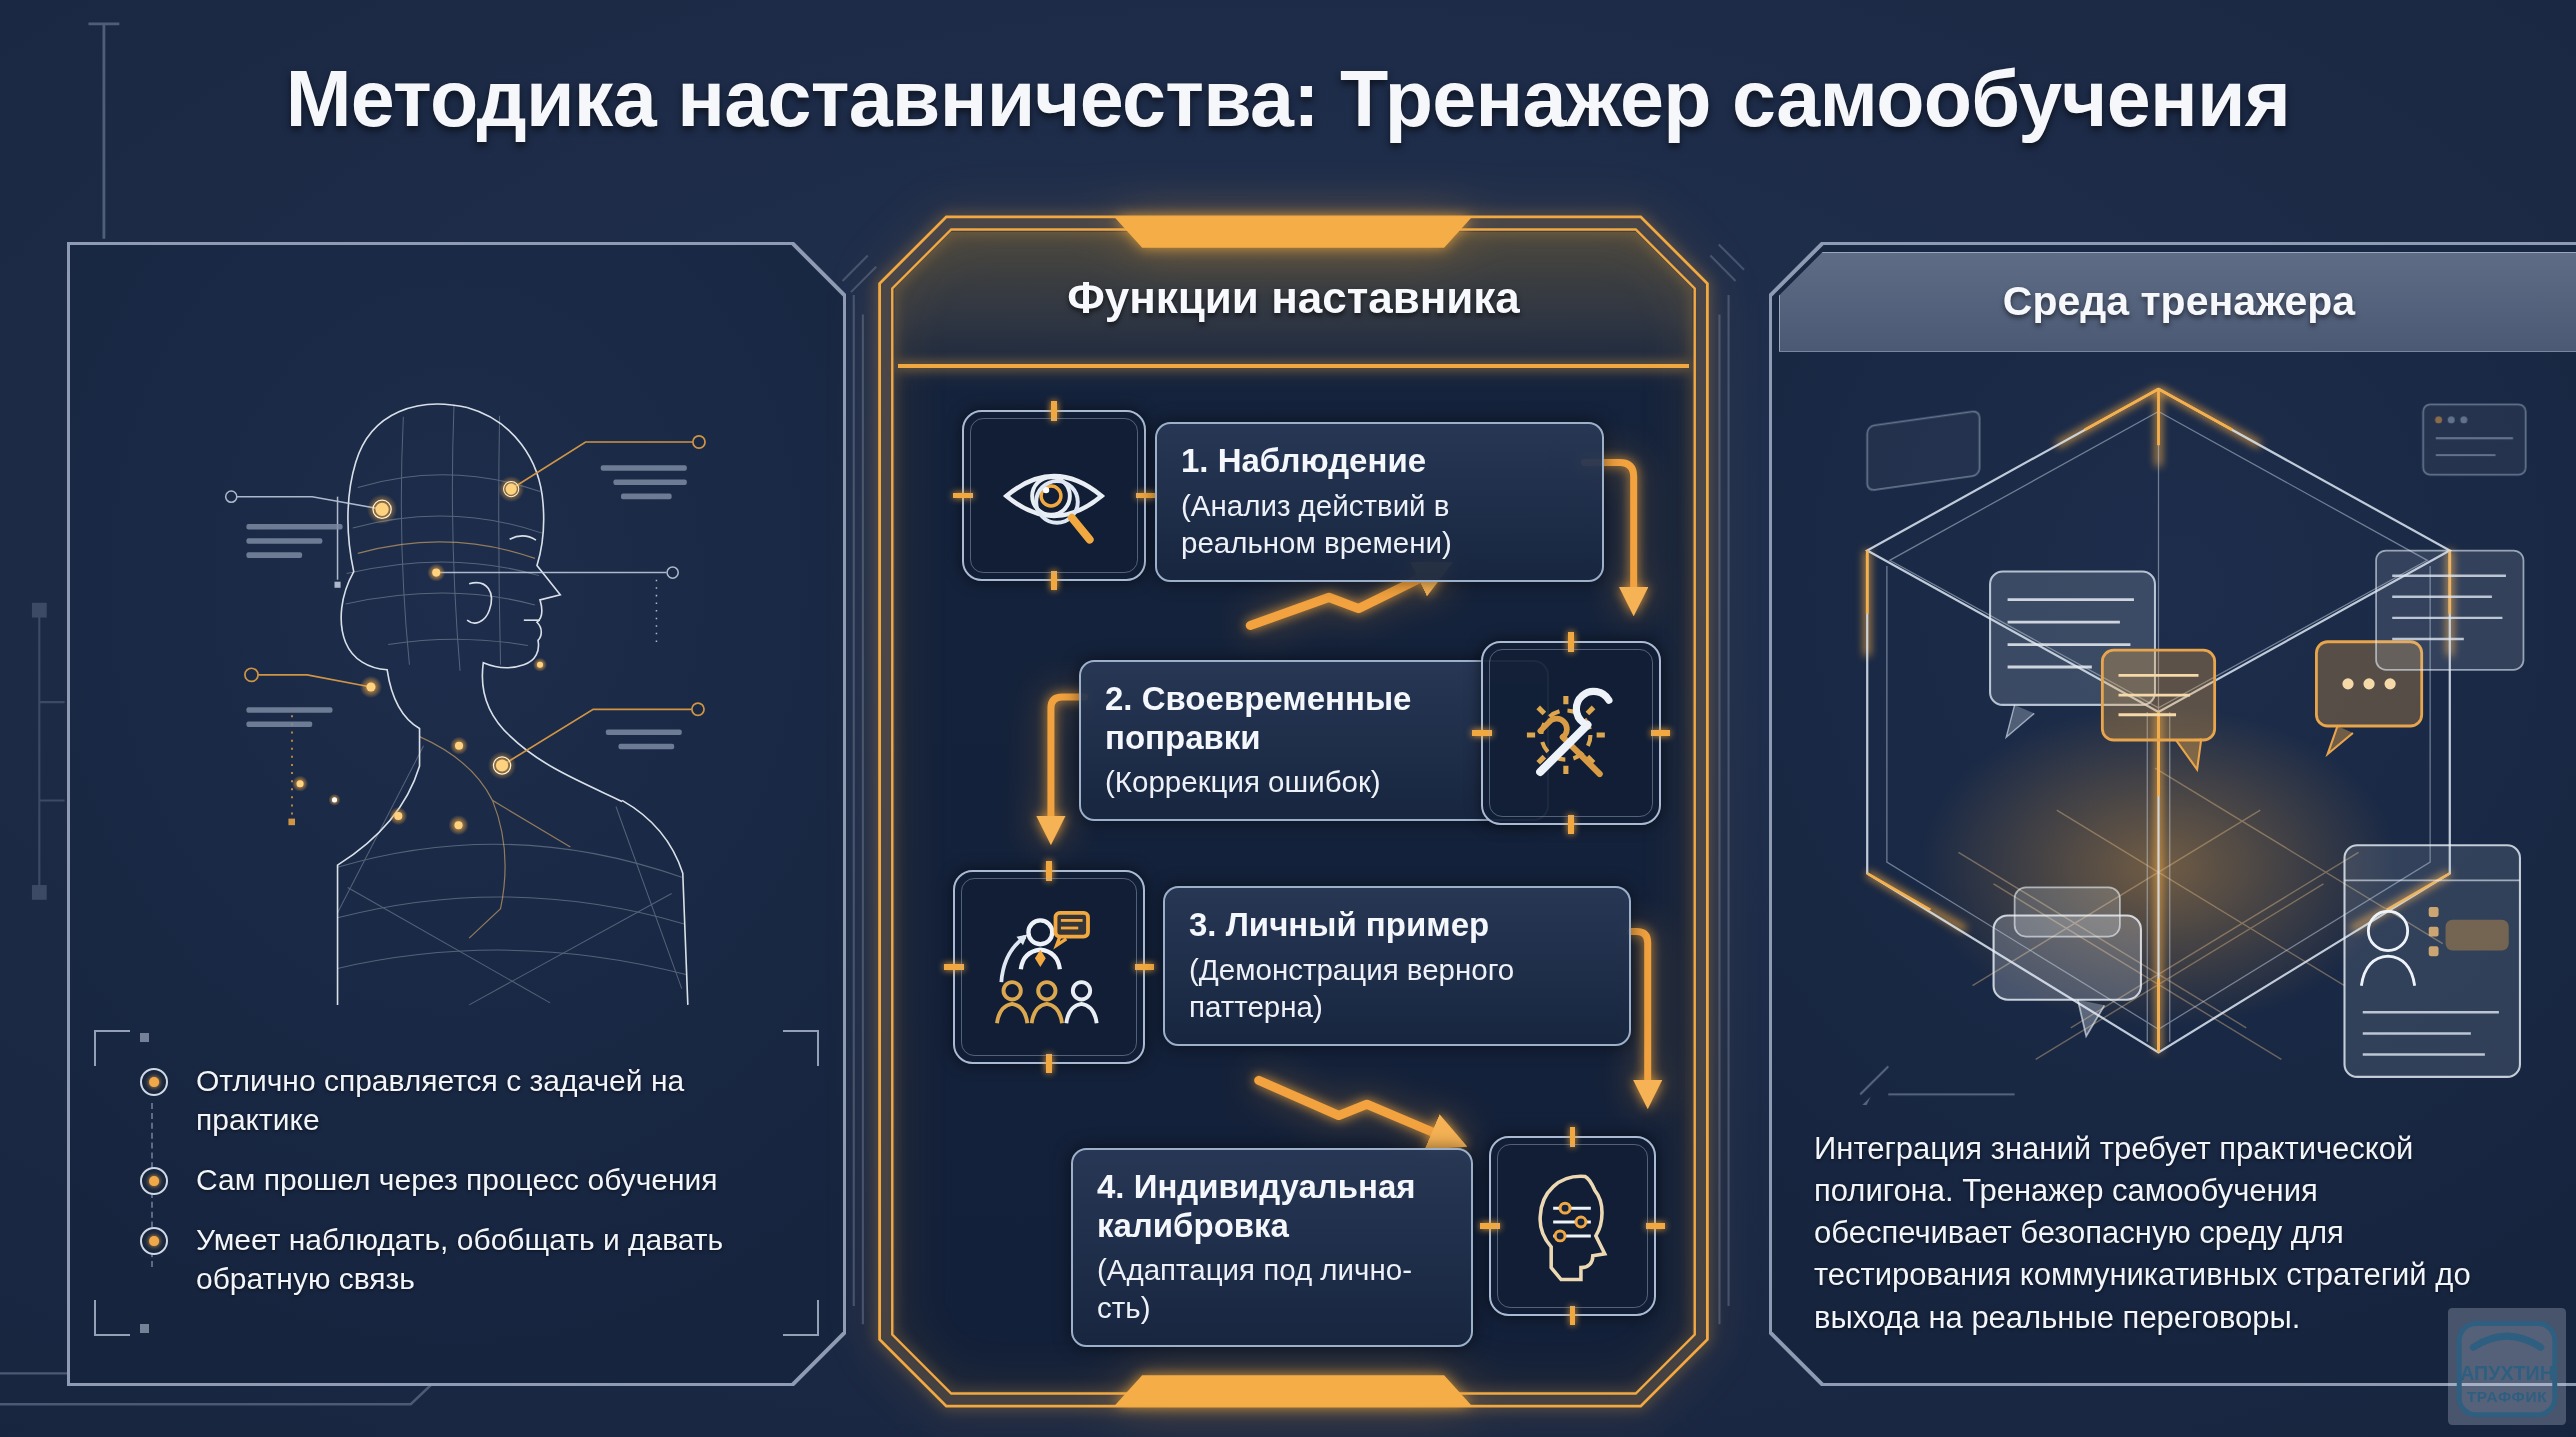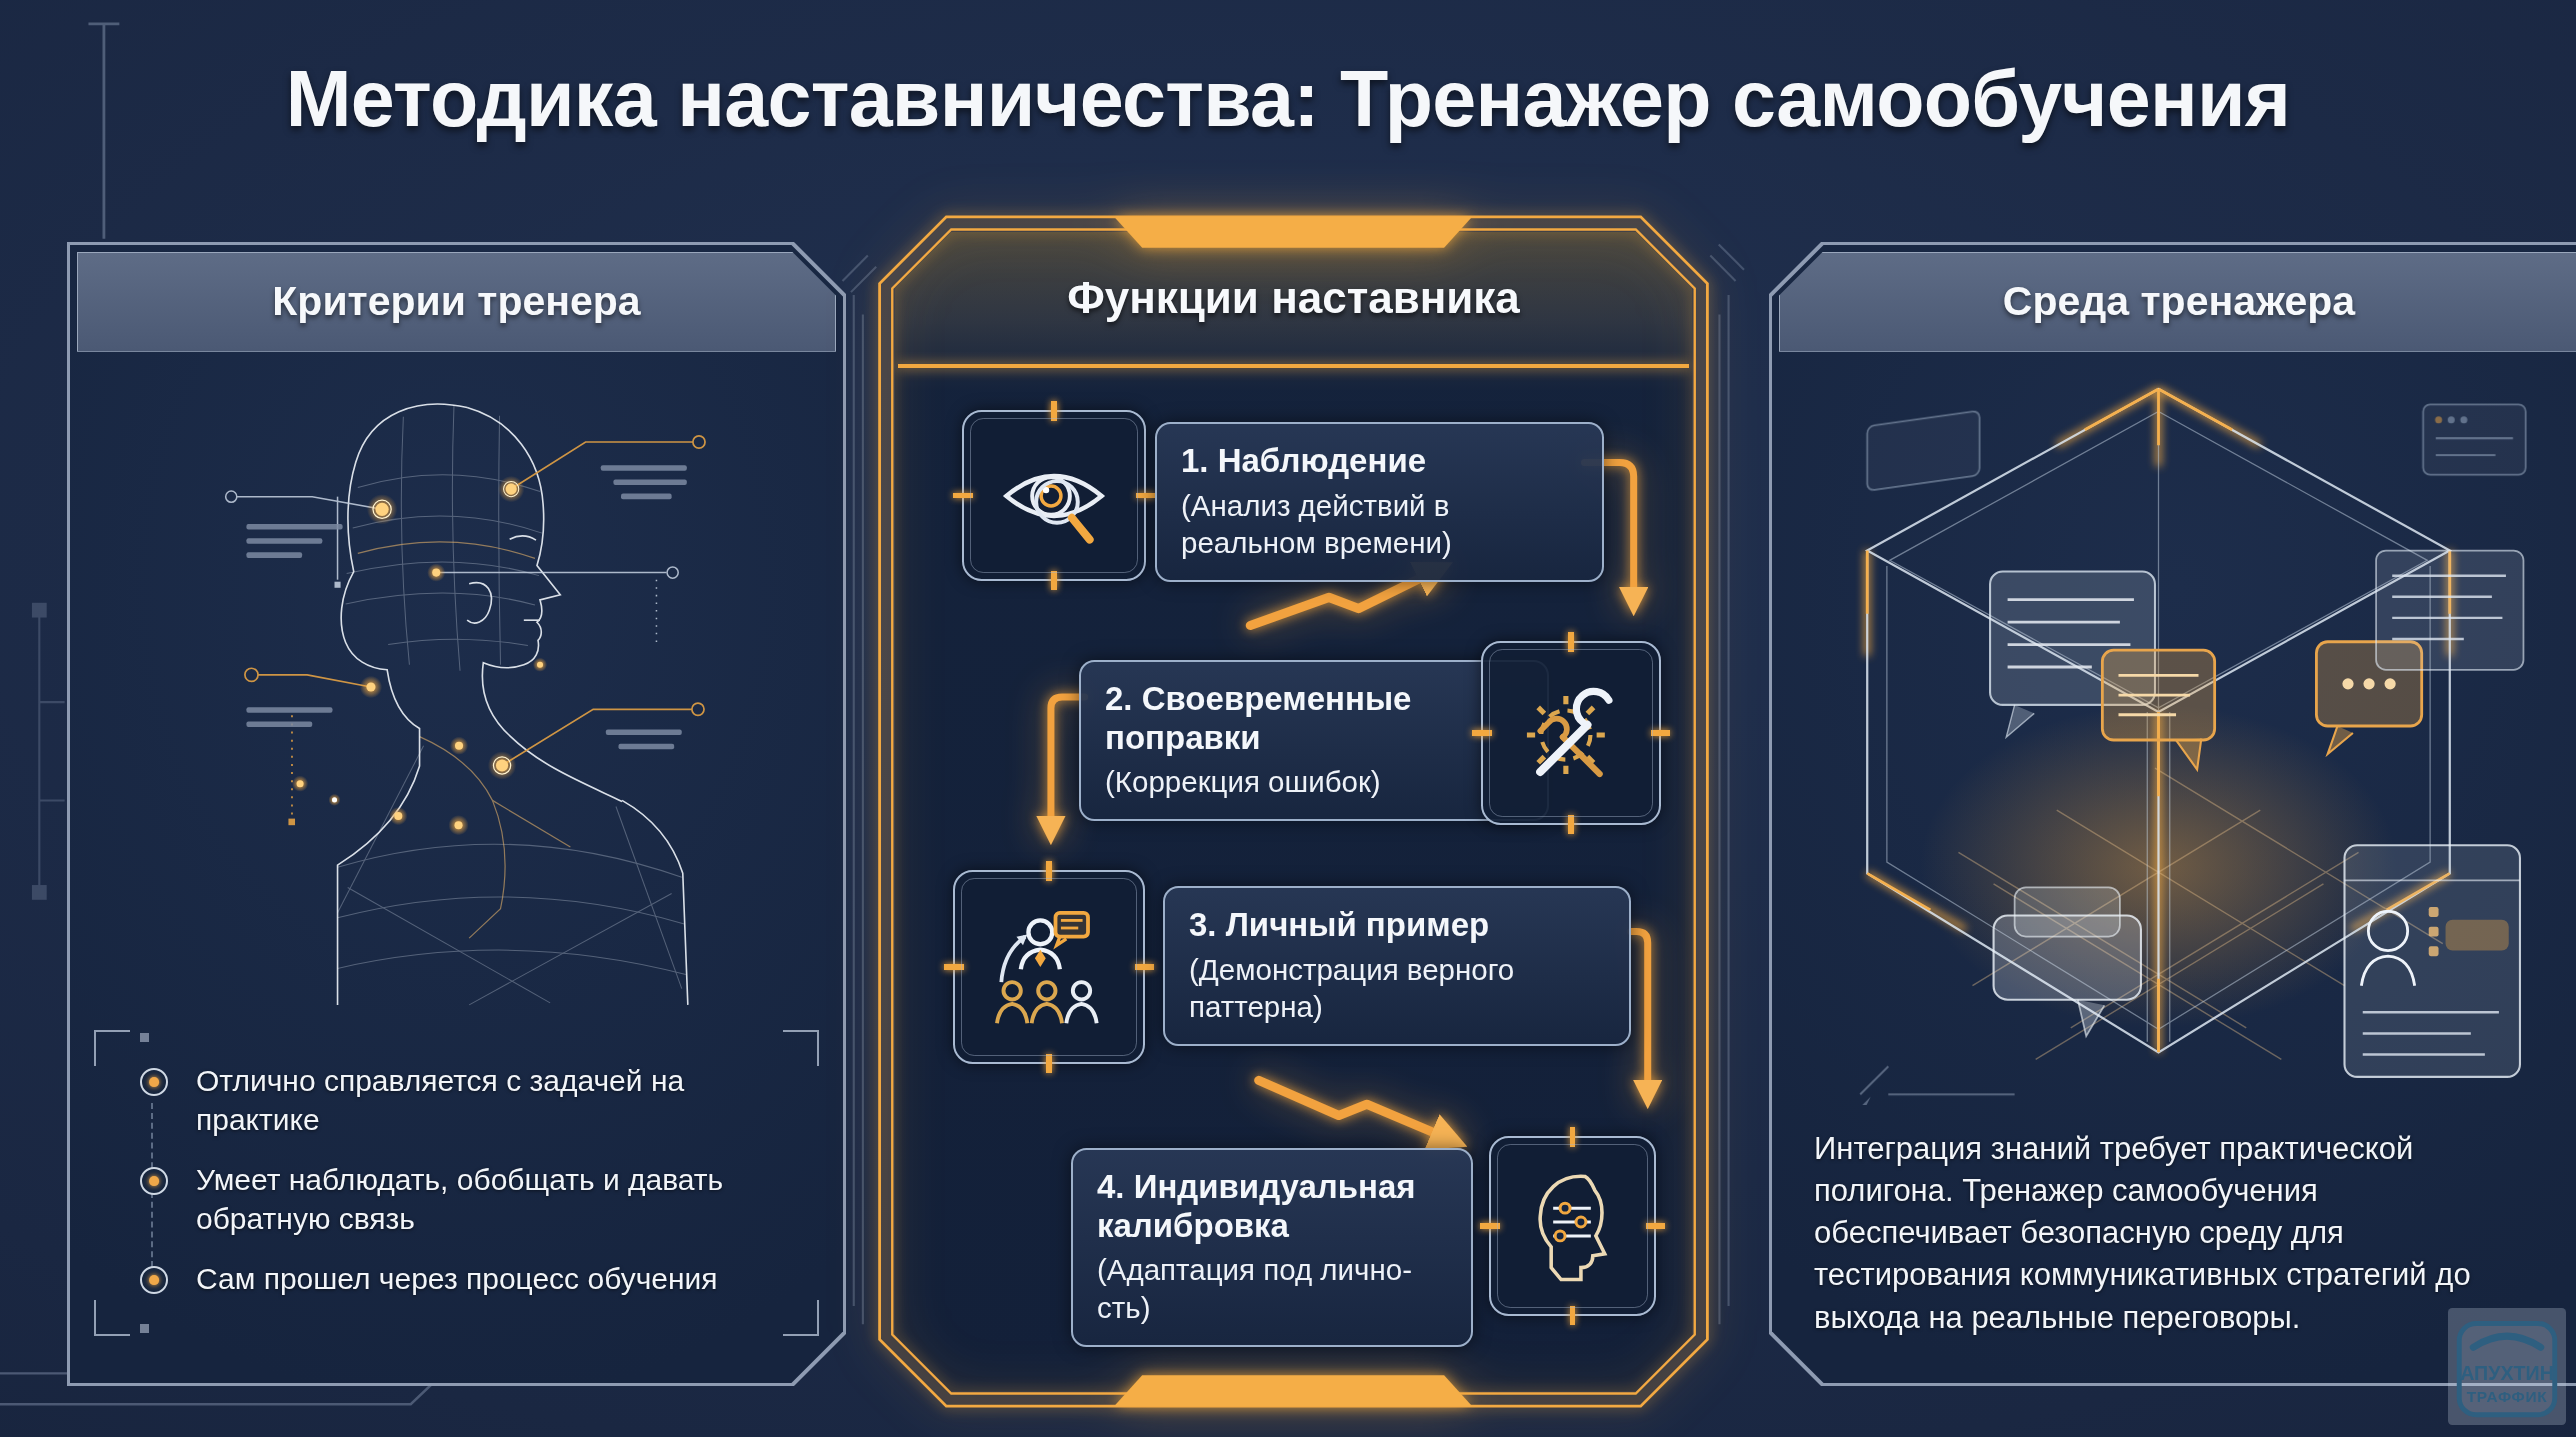--- a/index.html
+++ b/index.html
@@ -125,23 +125,20 @@
       <rect x="3603" y="860" width="18" height="18" fill="#5d6b86"></rect>
       <rect x="3603" y="1262" width="18" height="18" fill="#5d6b86"></rect>
     </g>
   </svg>
 
   <div class="title">Методика наставничества: Тренажер самообучения</div>
 
   <div class="panel left" style="left:67px; top:242px; width:779px; height:1144px;">
     <div class="pborder"></div>
     <div class="pbg"></div>
-    <div class="pheader">
-      <span>Критерии тренера</span>
-    </div>
 
     <svg class="illo" width="751" height="653" viewBox="0 0 1070 1290">
       <defs>
         <radialGradient id="ng" cx="50%" cy="50%" r="50%">
           <stop offset="0%" stop-color="#ffcf8a" stop-opacity=".95"></stop>
           <stop offset="45%" stop-color="#f2a840" stop-opacity=".55"></stop>
           <stop offset="100%" stop-color="#f2a840" stop-opacity="0"></stop>
         </radialGradient>
       </defs>
 
@@ -269,25 +266,25 @@
       <i class="sq" style="left:46px; top:2.8px;"></i>
       <i class="sq" style="left:46px; bottom:2.8px;"></i>
       <div class="blist">
         <div class="bconnect"></div>
         <div class="brow">
           <span class="bdot"></span>
           <span class="btext">Отлично справляется с задачей на практике</span>
         </div>
         <div class="brow">
           <span class="bdot"></span>
-          <span class="btext">Умеет наблюдать, обобщать и давать обратную связь</span>
+          <span class="btext">Сам прошел через процесс обучения</span>
         </div>
         <div class="brow">
           <span class="bdot"></span>
-          <span class="btext">Сам прошел через процесс обучения</span>
+          <span class="btext">Умеет наблюдать, обобщать и давать обратную связь</span>
         </div>
       </div>
     </div>
   </div>
 
   <div class="mid">
     <div class="mid-inner"></div>
     <svg class="mframe" width="839" height="1201" viewBox="0 0 1195 1710">
       <g stroke="#f3a942" stroke-width="4" fill="none">
         <path d="M103,8 H1092 L1187,103 V1607 L1092,1702 H103 L8,1607 V103 Z"></path>

